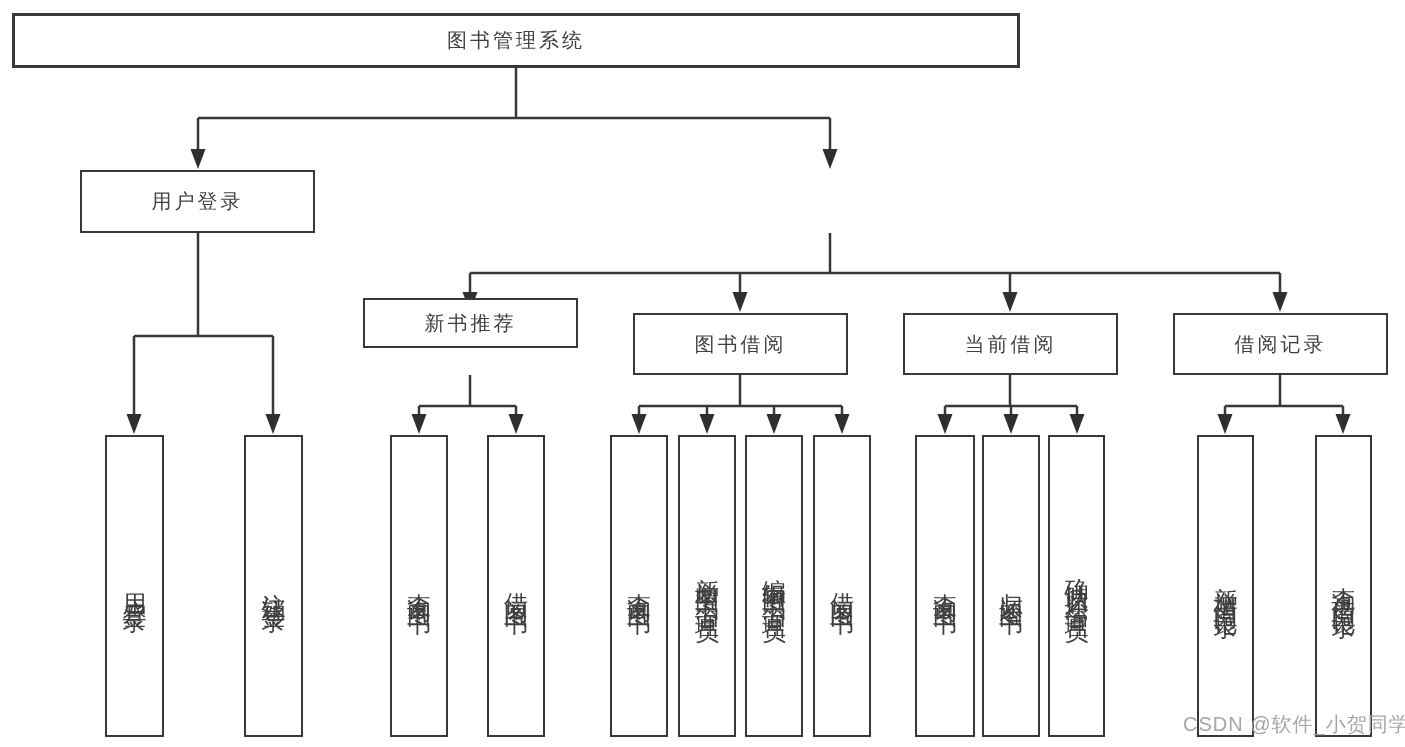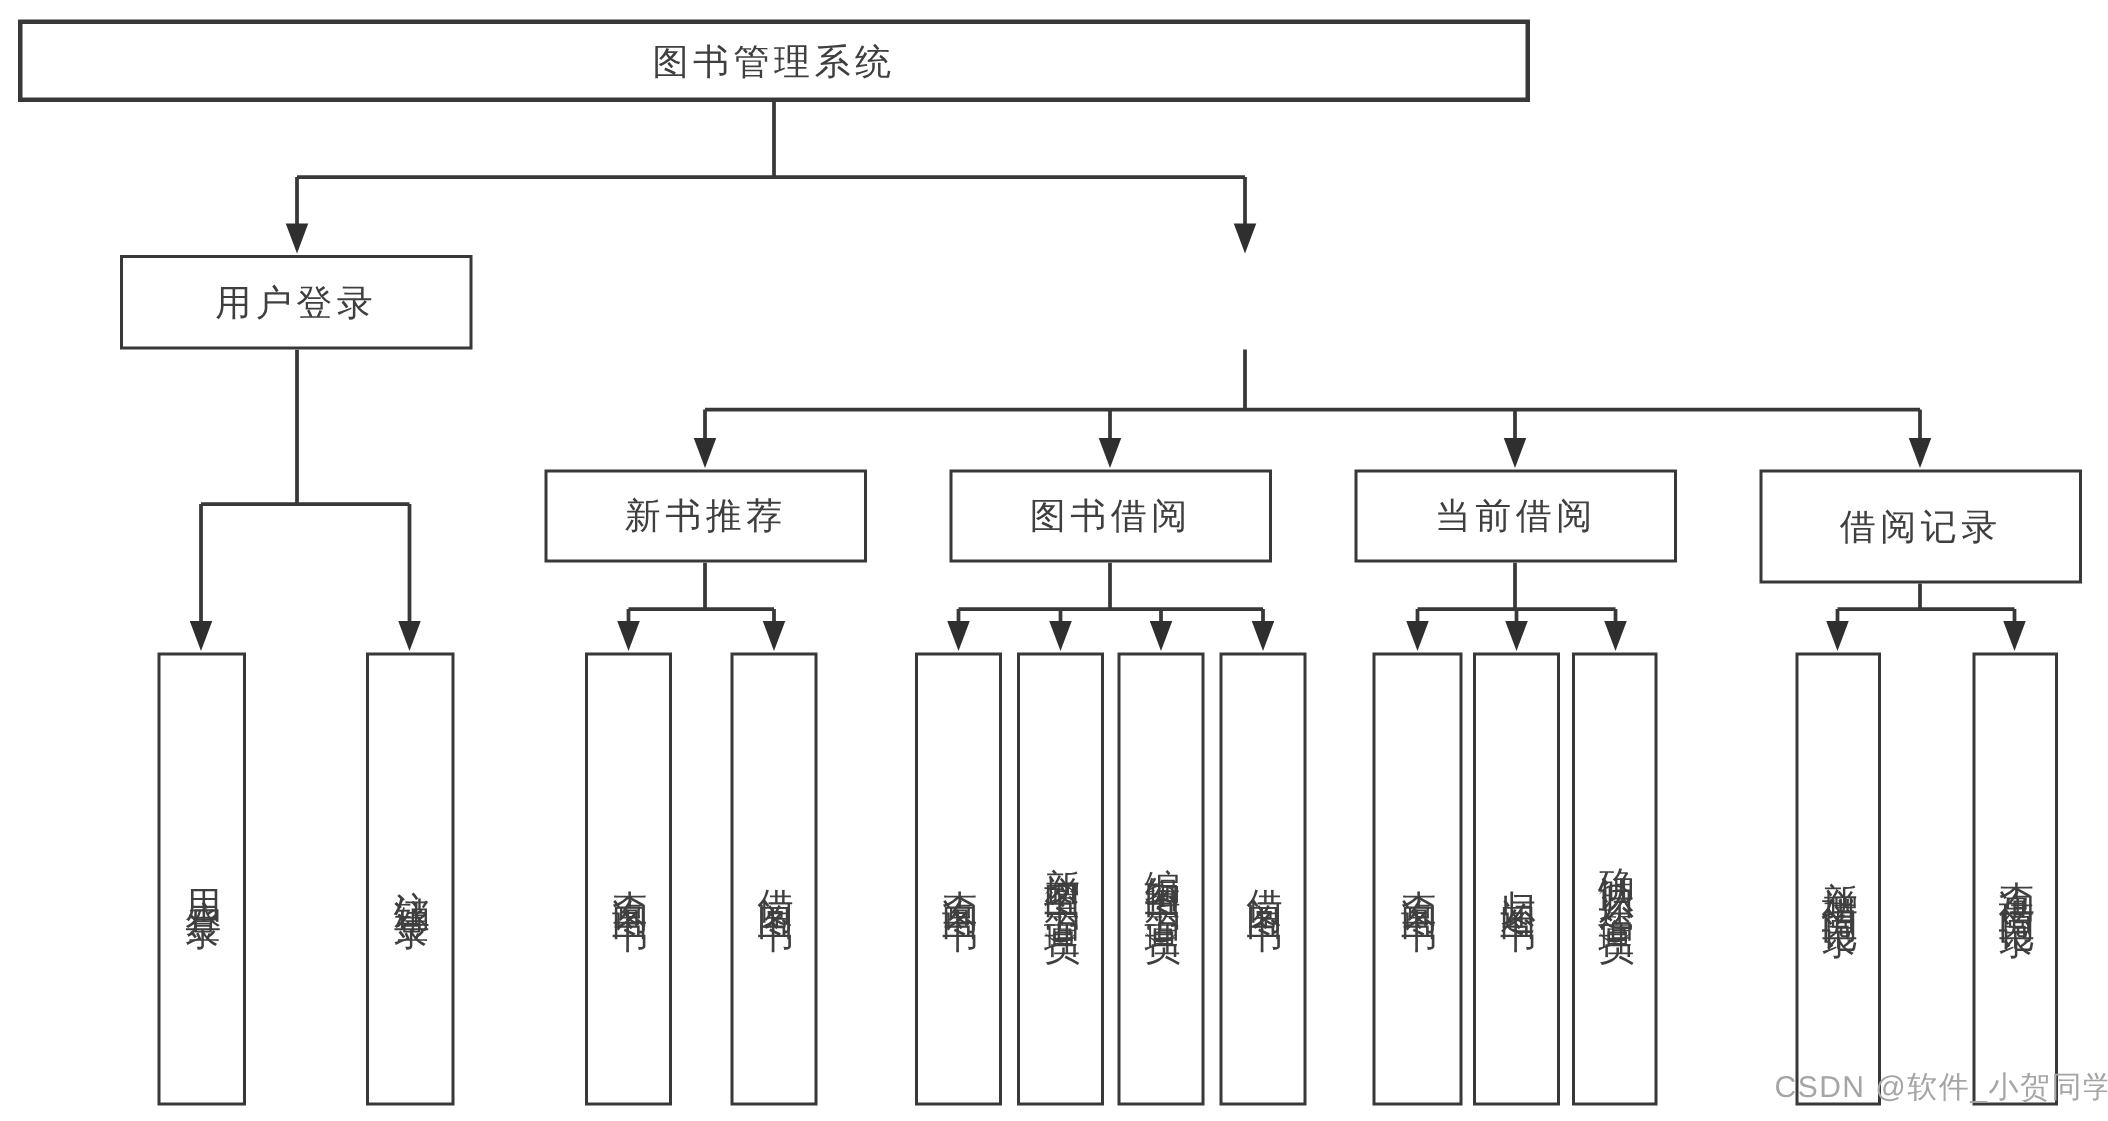--- a/index.html
+++ b/index.html
@@ -18,21 +18,21 @@
   }
   .wires{position:absolute;left:0;top:0;z-index:0;}
   .box{
     position:absolute;
     background:#ffffff;
     border:2.5px solid var(--line);
     display:flex;align-items:center;justify-content:center;
     color:var(--text);
     z-index:1;
   }
-  .box.h{font-size:24px;letter-spacing:3px;}
+  .box.h{font-size:20px;letter-spacing:3px;}
   .box.root{border-width:3px;}
   .box.leaf .vtext{
     writing-mode:vertical-rl;
     font-size:24px;
     letter-spacing:6px;
     line-height:1;
     color:var(--text);
     white-space:nowrap;
   }
   .watermark{
@@ -92,30 +92,30 @@
   </svg>
 
   <div class="box h root" style="left:12px;top:13px;width:1008px;height:55px;">
     <span>图书管理系统</span>
   </div>
 
   <div class="box h" style="left:80px;top:170px;width:235px;height:63px;">
     <span>用户登录</span>
   </div>
 
-  <div class="box h" style="left:363px;top:313px;width:215px;height:62px;justify-content:center;">
+  <div class="box h" style="left:363px;top:298px;width:215px;height:50px;justify-content:center;">
     <span>新书推荐</span>
   </div>
   <div class="box h" style="left:633px;top:313px;width:215px;height:62px;">
     <span>图书借阅</span>
   </div>
   <div class="box h" style="left:903px;top:313px;width:215px;height:62px;">
     <span>当前借阅</span>
   </div>
-  <div class="box h" style="left:1173px;top:313px;width:215px;height:76px;">
+  <div class="box h" style="left:1173px;top:313px;width:215px;height:62px;">
     <span>借阅记录</span>
   </div>
 
   <div class="box leaf" style="left:105px;top:435px;width:59px;height:302px;">
     <span class="vtext">用户登录</span>
   </div>
   <div class="box leaf" style="left:244px;top:435px;width:59px;height:302px;">
     <span class="vtext">注销登录</span>
   </div>
 

